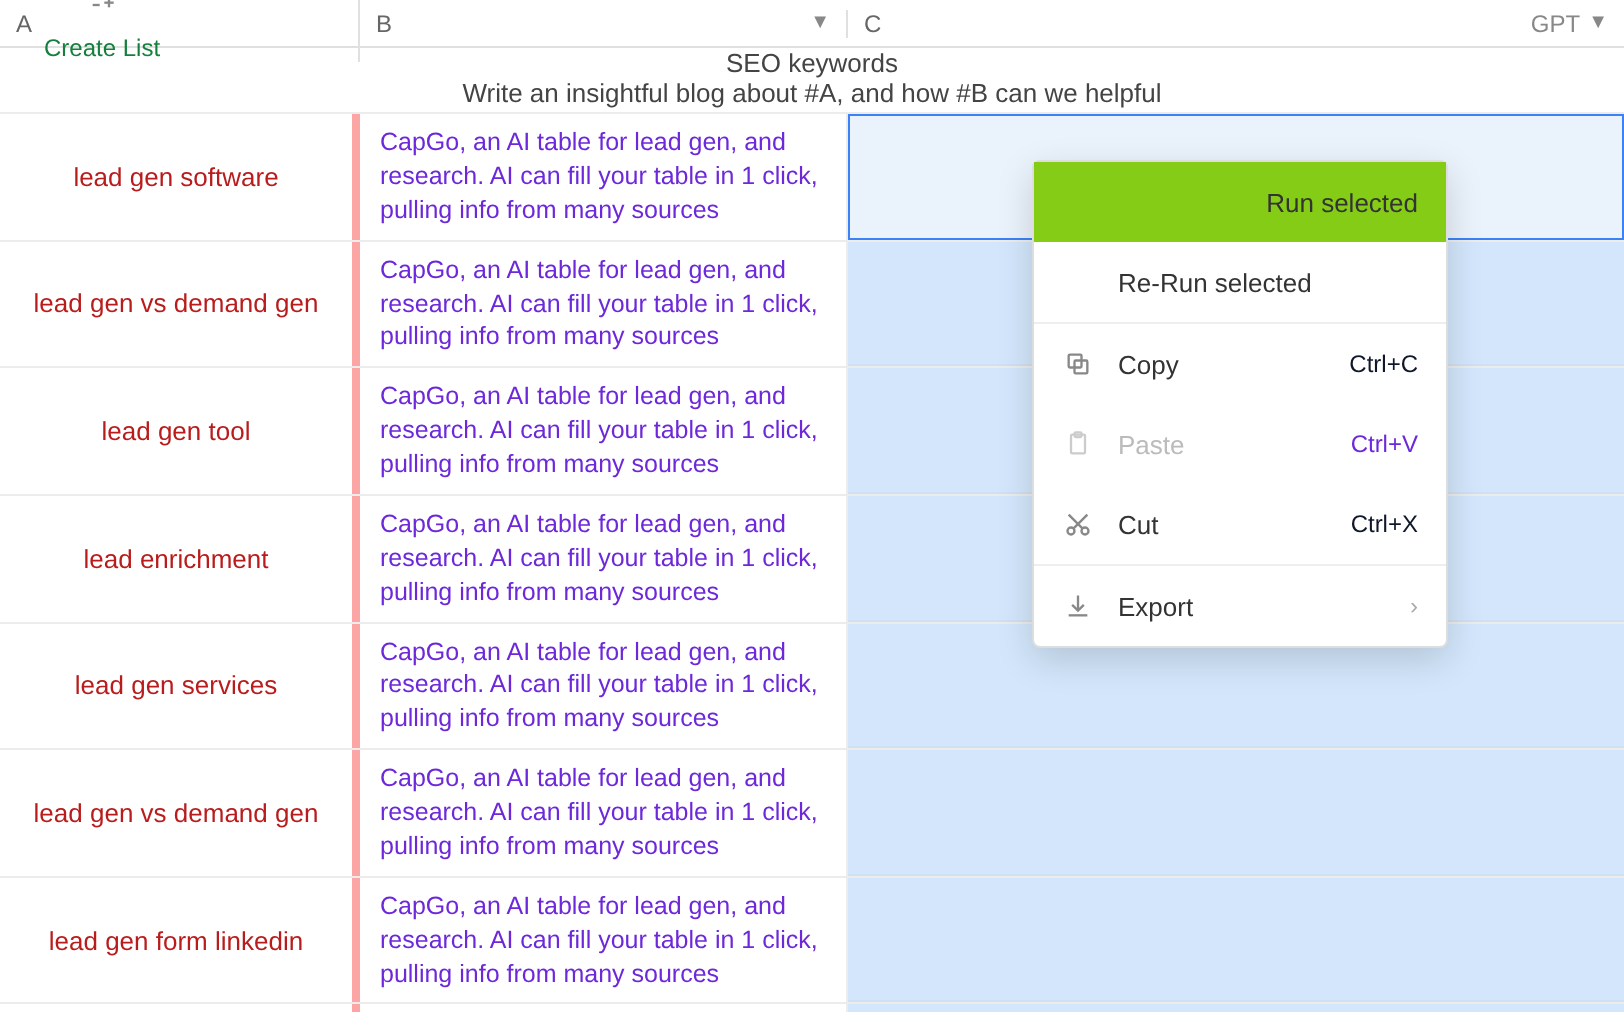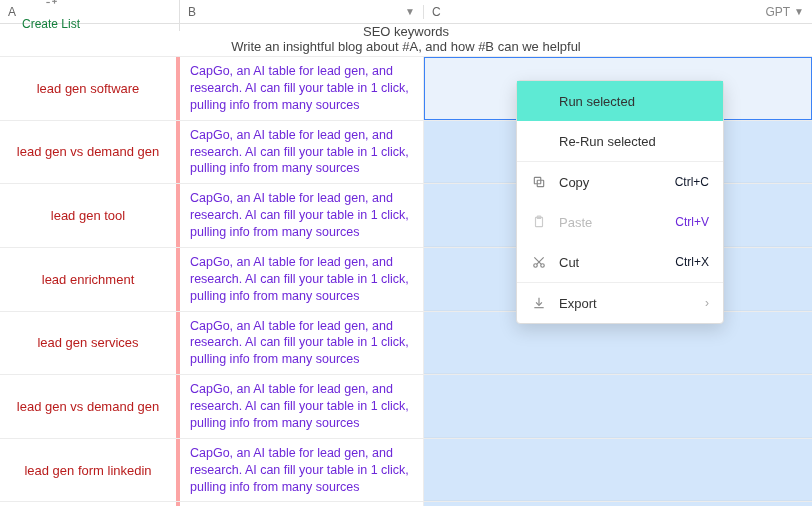--- a/index.html
+++ b/index.html
@@ -43,21 +43,21 @@
   left:516px; top:80px;
   width:208px;
   background:#fff;
   border:1px solid #ddd;
   border-radius:4px;
   box-shadow:0 6px 18px rgba(0,0,0,0.15);
   font-size:13px;
   color:#333;
 }
 .cm-item { display:flex; align-items:center; height:40px; padding:0 14px; gap:12px; cursor:pointer;}
-.cm-item.hover { background:#5eead4; }
+.cm-item.hover { background:#84cc16;text-align:right; }
 .cm-divider { height:1px; background:#eee; }
 .cm-ico { width:16px; display:flex; justify-content:center; color:#888; font-size:14px;}
 .cm-label { flex:1; }
 .cm-short { color:#0f172a; font-size:12px;}
 .cm-disabled { color:#bbb; }
 .cm-disabled .cm-short { color:#6d28d9;text-align:center; }
 .cm-export-arrow { color:#aaa; font-size:12px;}
 </style>
 </head>
 <body>

